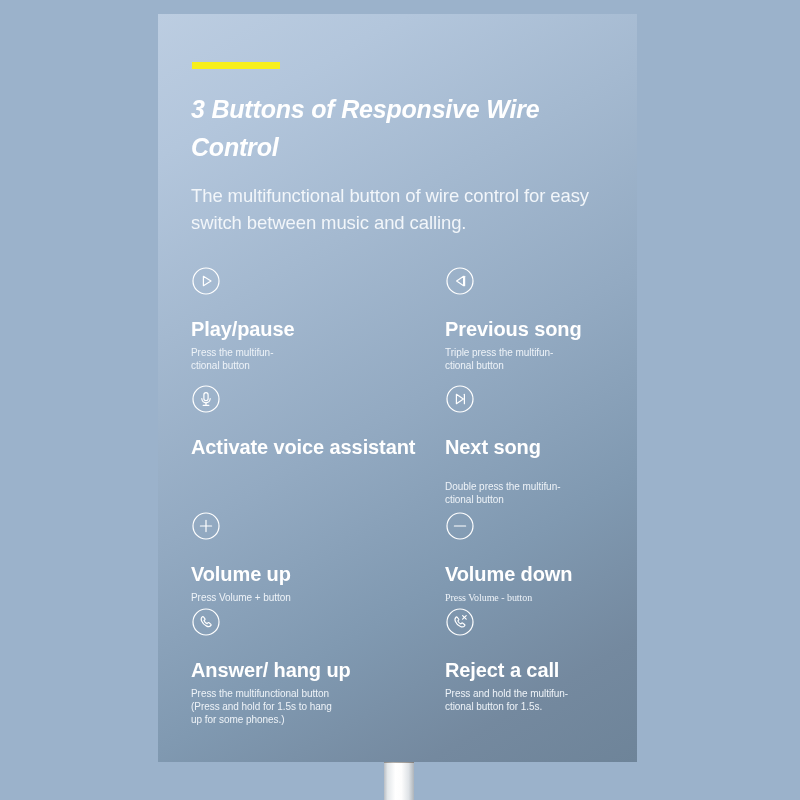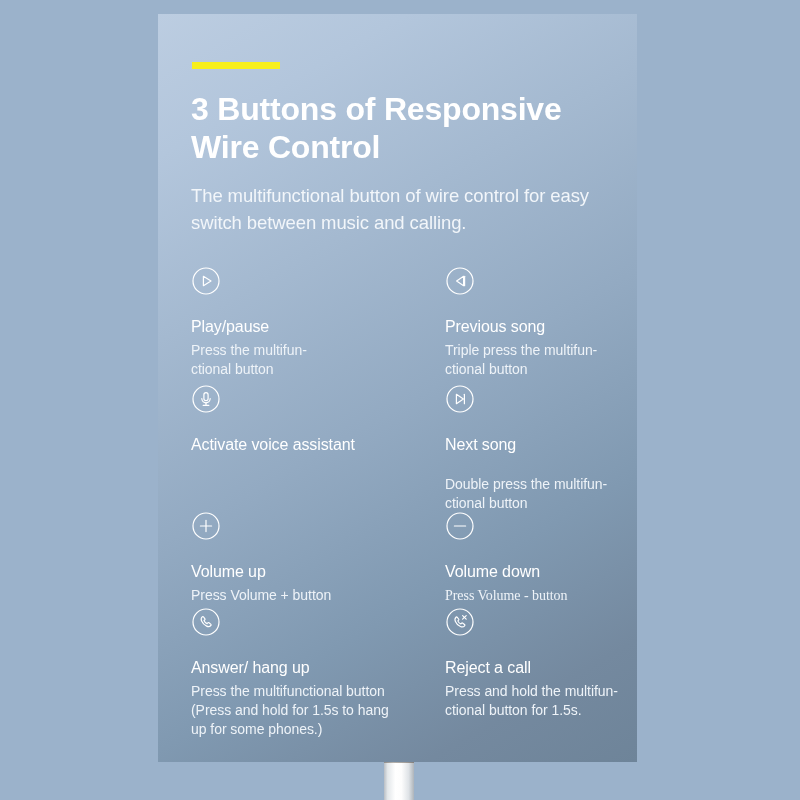--- a/index.html
+++ b/index.html
@@ -44,24 +44,25 @@
     left:34px; top:48px;
     width:88px; height:7px;
     background:#f7ef1c;
   }
 
   #heading {
     position:absolute;
     left:33px; top:76px;
     width:420px;
     color:#ffffff;
-    font-size:32px;
+    font-size:25px;
     font-weight:bold;
     line-height:38px;
     letter-spacing:-0.2px;
+    font-style:italic;
   }
 
   #subtitle {
     position:absolute;
     left:33px; top:168px;
     width:430px;
     color:#f2f6fa;
     font-size:18.5px;
     font-weight:normal;
     line-height:27px;
@@ -83,30 +84,30 @@
   .feature.col-right { left:254px; }
 
   .feature-icon {
     width:30px; height:30px;
     display:block;
   }
   .feature-icon svg { display:block; width:30px; height:30px; }
 
   .feature-title {
     color:#ffffff;
-    font-size:16px;
-    font-weight:normal;
+    font-size:20px;
+    font-weight:bold;
     letter-spacing:-0.1px;
     white-space:nowrap;
   }
   .feature-desc {
     color:#eef3f8;
-    font-size:14px;
+    font-size:10px;
     font-weight:normal;
-    line-height:19px;
+    line-height:13px;
     letter-spacing:-0.05px;
     white-space:pre-line;
   }
 </style>
 </head>
 <body>
 
 <div id="cable-stem"></div>
 <div id="cable-stem-cap"></div>
 

